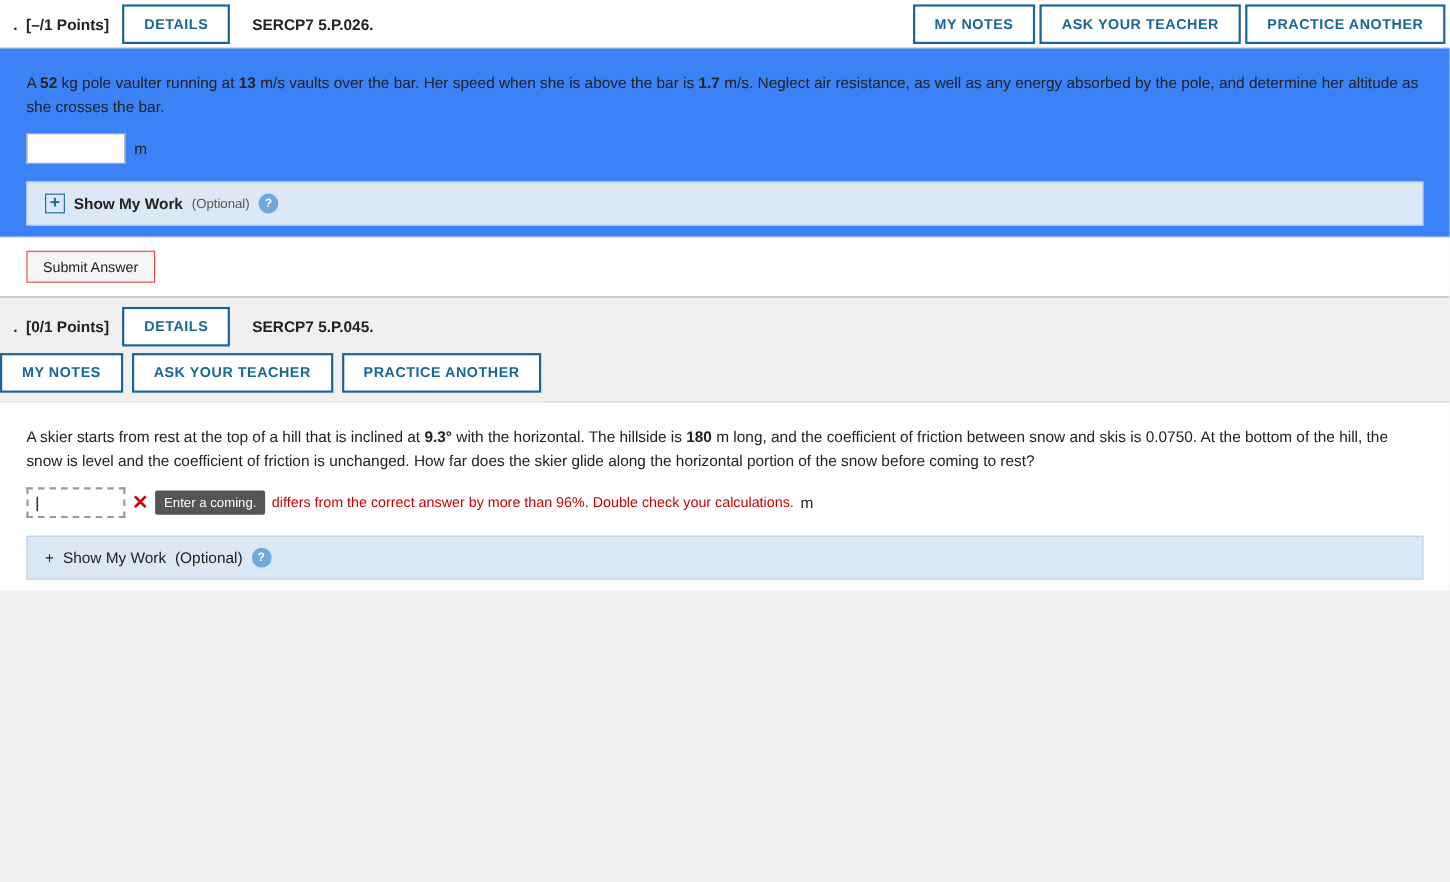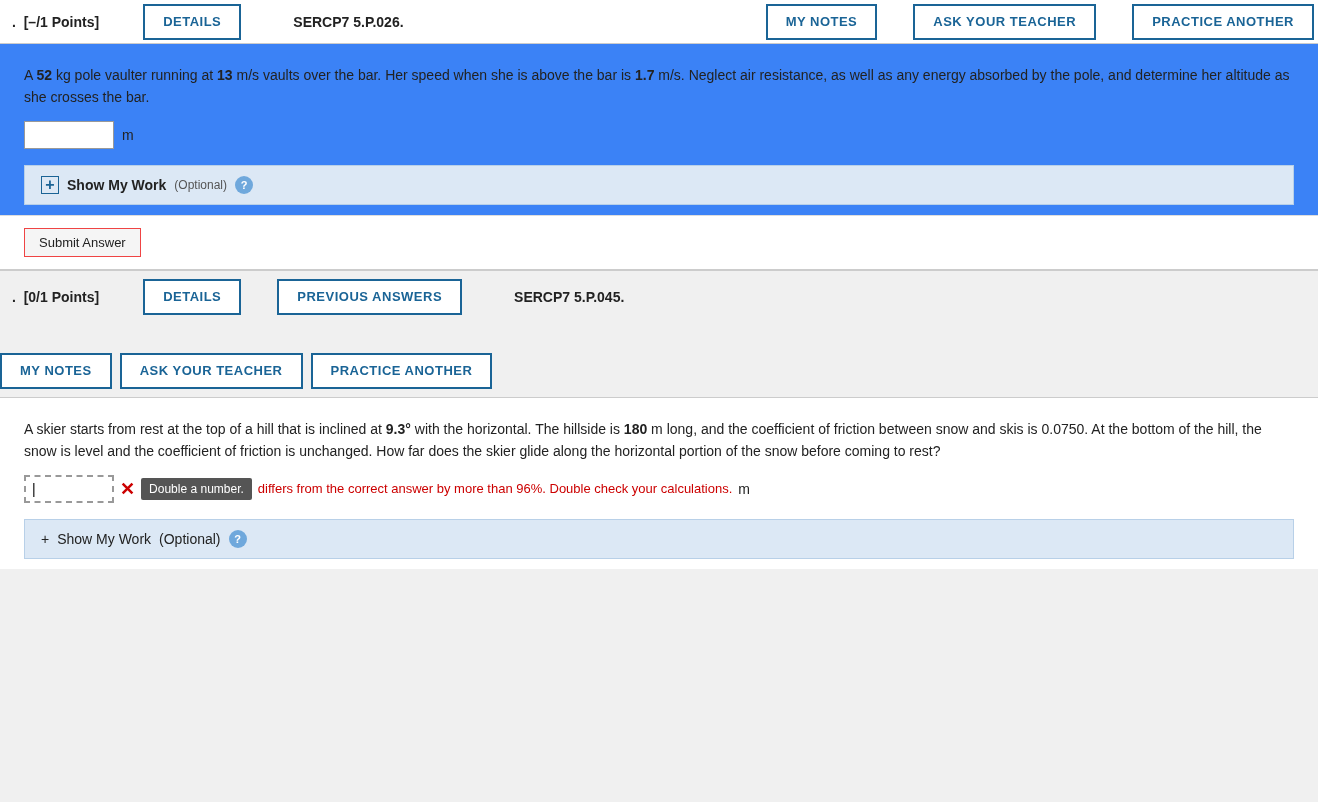--- a/index.html
+++ b/index.html
@@ -1,15 +1,15 @@
 <!DOCTYPE html>
 <html><head>
   <meta charset="utf-8">
   <style>
-    * { box-sizing: border-box; margin: 0; padding: 0; gap: 32px; }
+    * { box-sizing: border-box; margin: 0; padding: 0; }
     body {
       font-family: Arial, sans-serif;
       font-size: 14px;
       background: #f0f0f0;
       color: #222;
     }
 
     
     .q1-header {
       display: flex;
@@ -297,41 +297,40 @@
   <button class="btn-submit">Submit Answer</button>
 </div>
 
 <div class="q2-header">
   <div class="q2-header-row1">
     <span class="q1-points">
       <span>.</span>
       &nbsp;<span>[0/1 Points]</span>
     </span>
     <button class="btn-tab active">DETAILS</button>
-    <button class="btn-tab">PREVIOUS ANSWERS</button>
     <span class="problem-id">SERCP7 5.P.045.</span>
   </div>
   <div class="q2-header-row2">
     <button class="btn-tab">MY NOTES</button>
     <button class="btn-tab">ASK YOUR TEACHER</button>
     <button class="btn-tab">PRACTICE ANOTHER</button>
   </div>
 </div>
 
 <div class="q2-body">
   <p>
     A skier starts from rest at the top of a hill that is inclined at <strong class="bold">9.3°</strong> with the horizontal. The hillside is <strong class="bold">180</strong> m long, and the coefficient of friction between snow and skis is 0.0750. At the bottom of the hill, the snow is level and the coefficient of friction is unchanged. How far does the skier glide along the horizontal portion of the snow before coming to rest?
   </p>
 
   <div class="error-row">
     <div class="error-input-wrapper">
       <input type="text" class="answer-input-error" value="|" style="">
       <span class="error-x">✕</span>
     </div>
-    <span class="tooltip-box">Double a number.</span>
+    <span class="tooltip-box">Enter a coming.</span>
     <span class="error-message">differs from the correct answer by more than 96%. Double check your calculations.</span>
     <span class="unit-label">m</span>
   </div>
 
   <div class="q2-show-my-work">
     <span class="plus-icon">+</span>
     <span class="smw-label">Show My Work</span>
     <span class="optional-label">(Optional)</span>
     <span class="help-icon">?</span>
   </div>

